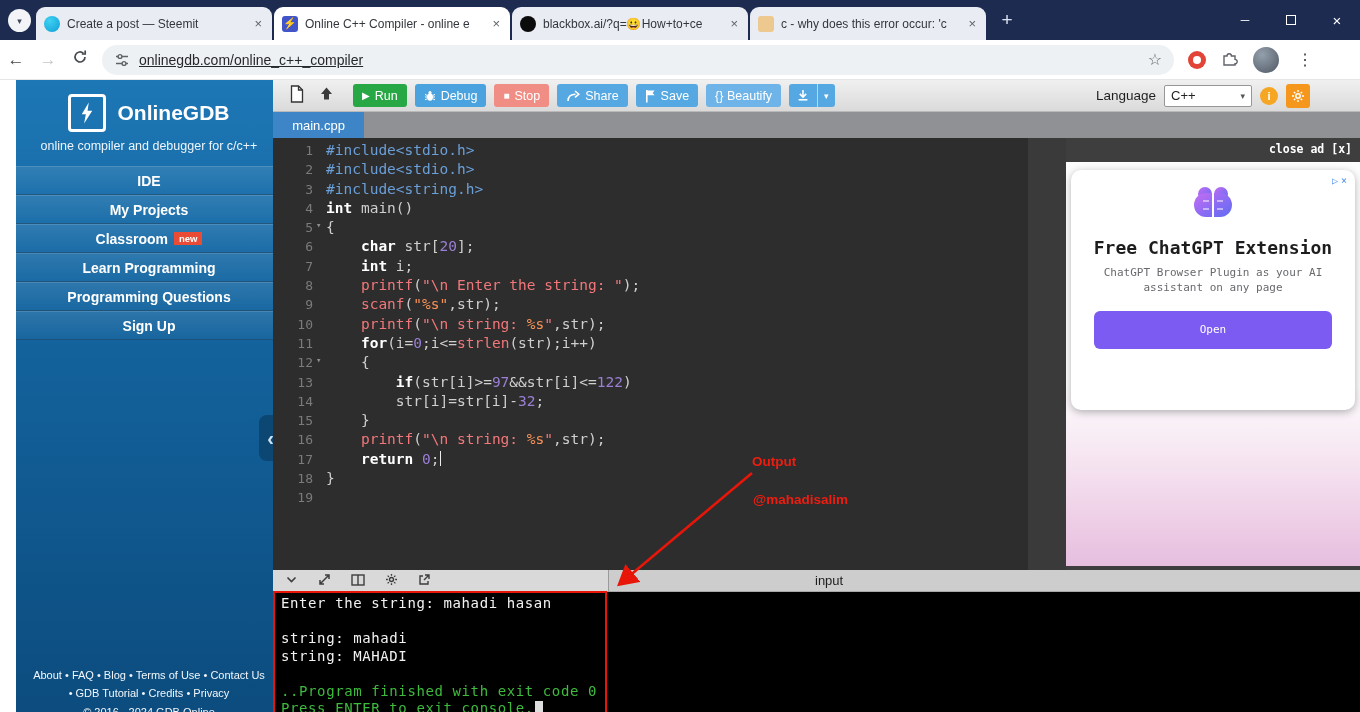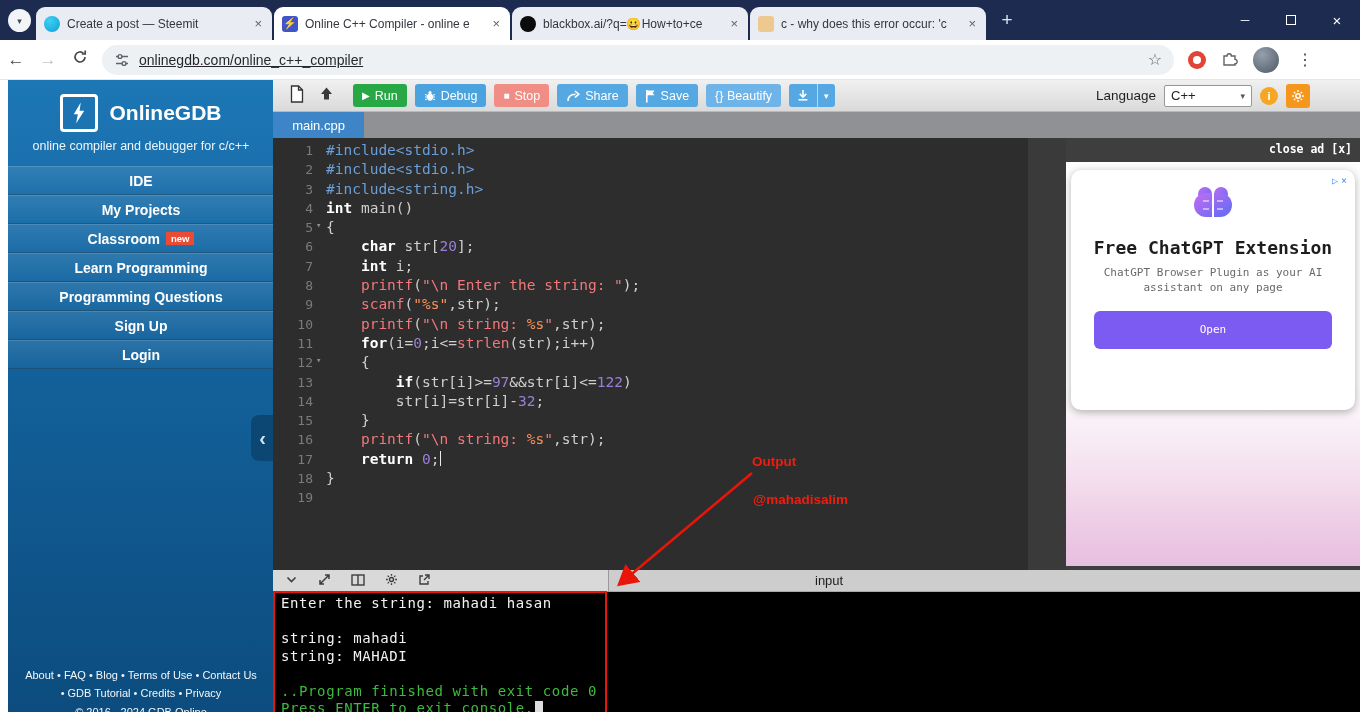--- a/index.html
+++ b/index.html
@@ -30,21 +30,21 @@
   .url-pill{height:30px;flex:none;width:1072px;background:#eef1f4;border-radius:15px;margin-left:6px;display:flex;align-items:center;padding:0 12px;gap:9px;}
   .url-text{font-size:14px;color:#26282c;text-decoration:underline;}
   .star{margin-left:auto;font-size:16px;color:#5f6368;}
   .addr-right{display:flex;align-items:center;gap:14px;margin-left:14px;}
   .ext-red{width:18px;height:18px;border-radius:50%;background:#e24438;position:relative;}
   .ext-red::after{content:"";position:absolute;left:5px;top:5px;width:8px;height:8px;border-radius:50%;background:#fff;}
   .avatar{width:26px;height:26px;border-radius:50%;background:radial-gradient(circle at 35% 30%,#95a0ad,#4e5864);}
   .menu-dots{font-size:16px;color:#3c4043;padding:0 4px;}
 
   
-  .sidebar{position:absolute;left:8px;top:80px;width:266px;height:632px;background:linear-gradient(180deg,#1d77b5 0%,#13619b 45%,#0c4c7e 100%);color:#fff;overflow:hidden;}
+  .sidebar{position:absolute;left:16px;top:80px;width:266px;height:632px;background:linear-gradient(180deg,#1d77b5 0%,#13619b 45%,#0c4c7e 100%);color:#fff;overflow:hidden;}
   .logo-row{margin-top:14px;display:flex;align-items:center;justify-content:center;gap:11px;}
   .logo-box{width:38px;height:38px;border:3px solid #fff;border-radius:4px;display:flex;align-items:center;justify-content:center;}
   .logo-title{font-size:21px;font-weight:bold;}
   .sb-subtitle{text-align:center;font-size:12.5px;margin-top:7px;color:#eef5fb;}
   .sb-tagline{text-align:center;font-size:15px;font-style:italic;font-weight:bold;margin-top:17px;color:#f4f9fd;}
   .menu{margin-top:13px;}
   .menu-item{height:29px;display:flex;align-items:center;justify-content:center;font-weight:bold;font-size:14px;background:linear-gradient(180deg,rgba(255,255,255,.10),rgba(255,255,255,.02));border-top:1px solid rgba(255,255,255,.20);border-bottom:1px solid rgba(0,0,0,.28);}
   .badge{background:#e94b35;font-size:9.5px;font-weight:bold;padding:1px 5px;border-radius:0;margin-left:6px;}
   .collapse-handle{position:absolute;right:0;top:335px;width:23px;height:46px;background:#0c4672;border-radius:8px 0 0 8px;display:flex;align-items:center;justify-content:center;color:#cfe3f3;font-size:20px;font-weight:bold;}
   .sb-footer{position:absolute;left:0;right:0;bottom:-9px;text-align:center;font-size:11px;line-height:18.5px;color:#f2f7fb;}
@@ -208,23 +208,20 @@
           <span class="badge">new</span>
         </div>
         <div class="menu-item">
           <span>Learn Programming</span>
         </div>
         <div class="menu-item">
           <span>Programming Questions</span>
         </div>
         <div class="menu-item">
           <span>Sign Up</span>
-        </div>
-        <div class="menu-item">
-          <span>Login</span>
         </div>
       </div>
     <div class="collapse-handle">‹</div>
     <div class="sb-footer">
       <div><span class="flink">About</span> • <span class="flink">FAQ</span> • <span class="flink">Blog</span> • <span class="flink">Terms of Use</span> • <span class="flink">Contact Us</span></div>
       <div>• <span class="flink">GDB Tutorial</span> • <span class="flink">Credits</span> • <span class="flink">Privacy</span></div>
       <div>© 2016 - 2024 GDB Online</div>
     </div>
   </div>
 

